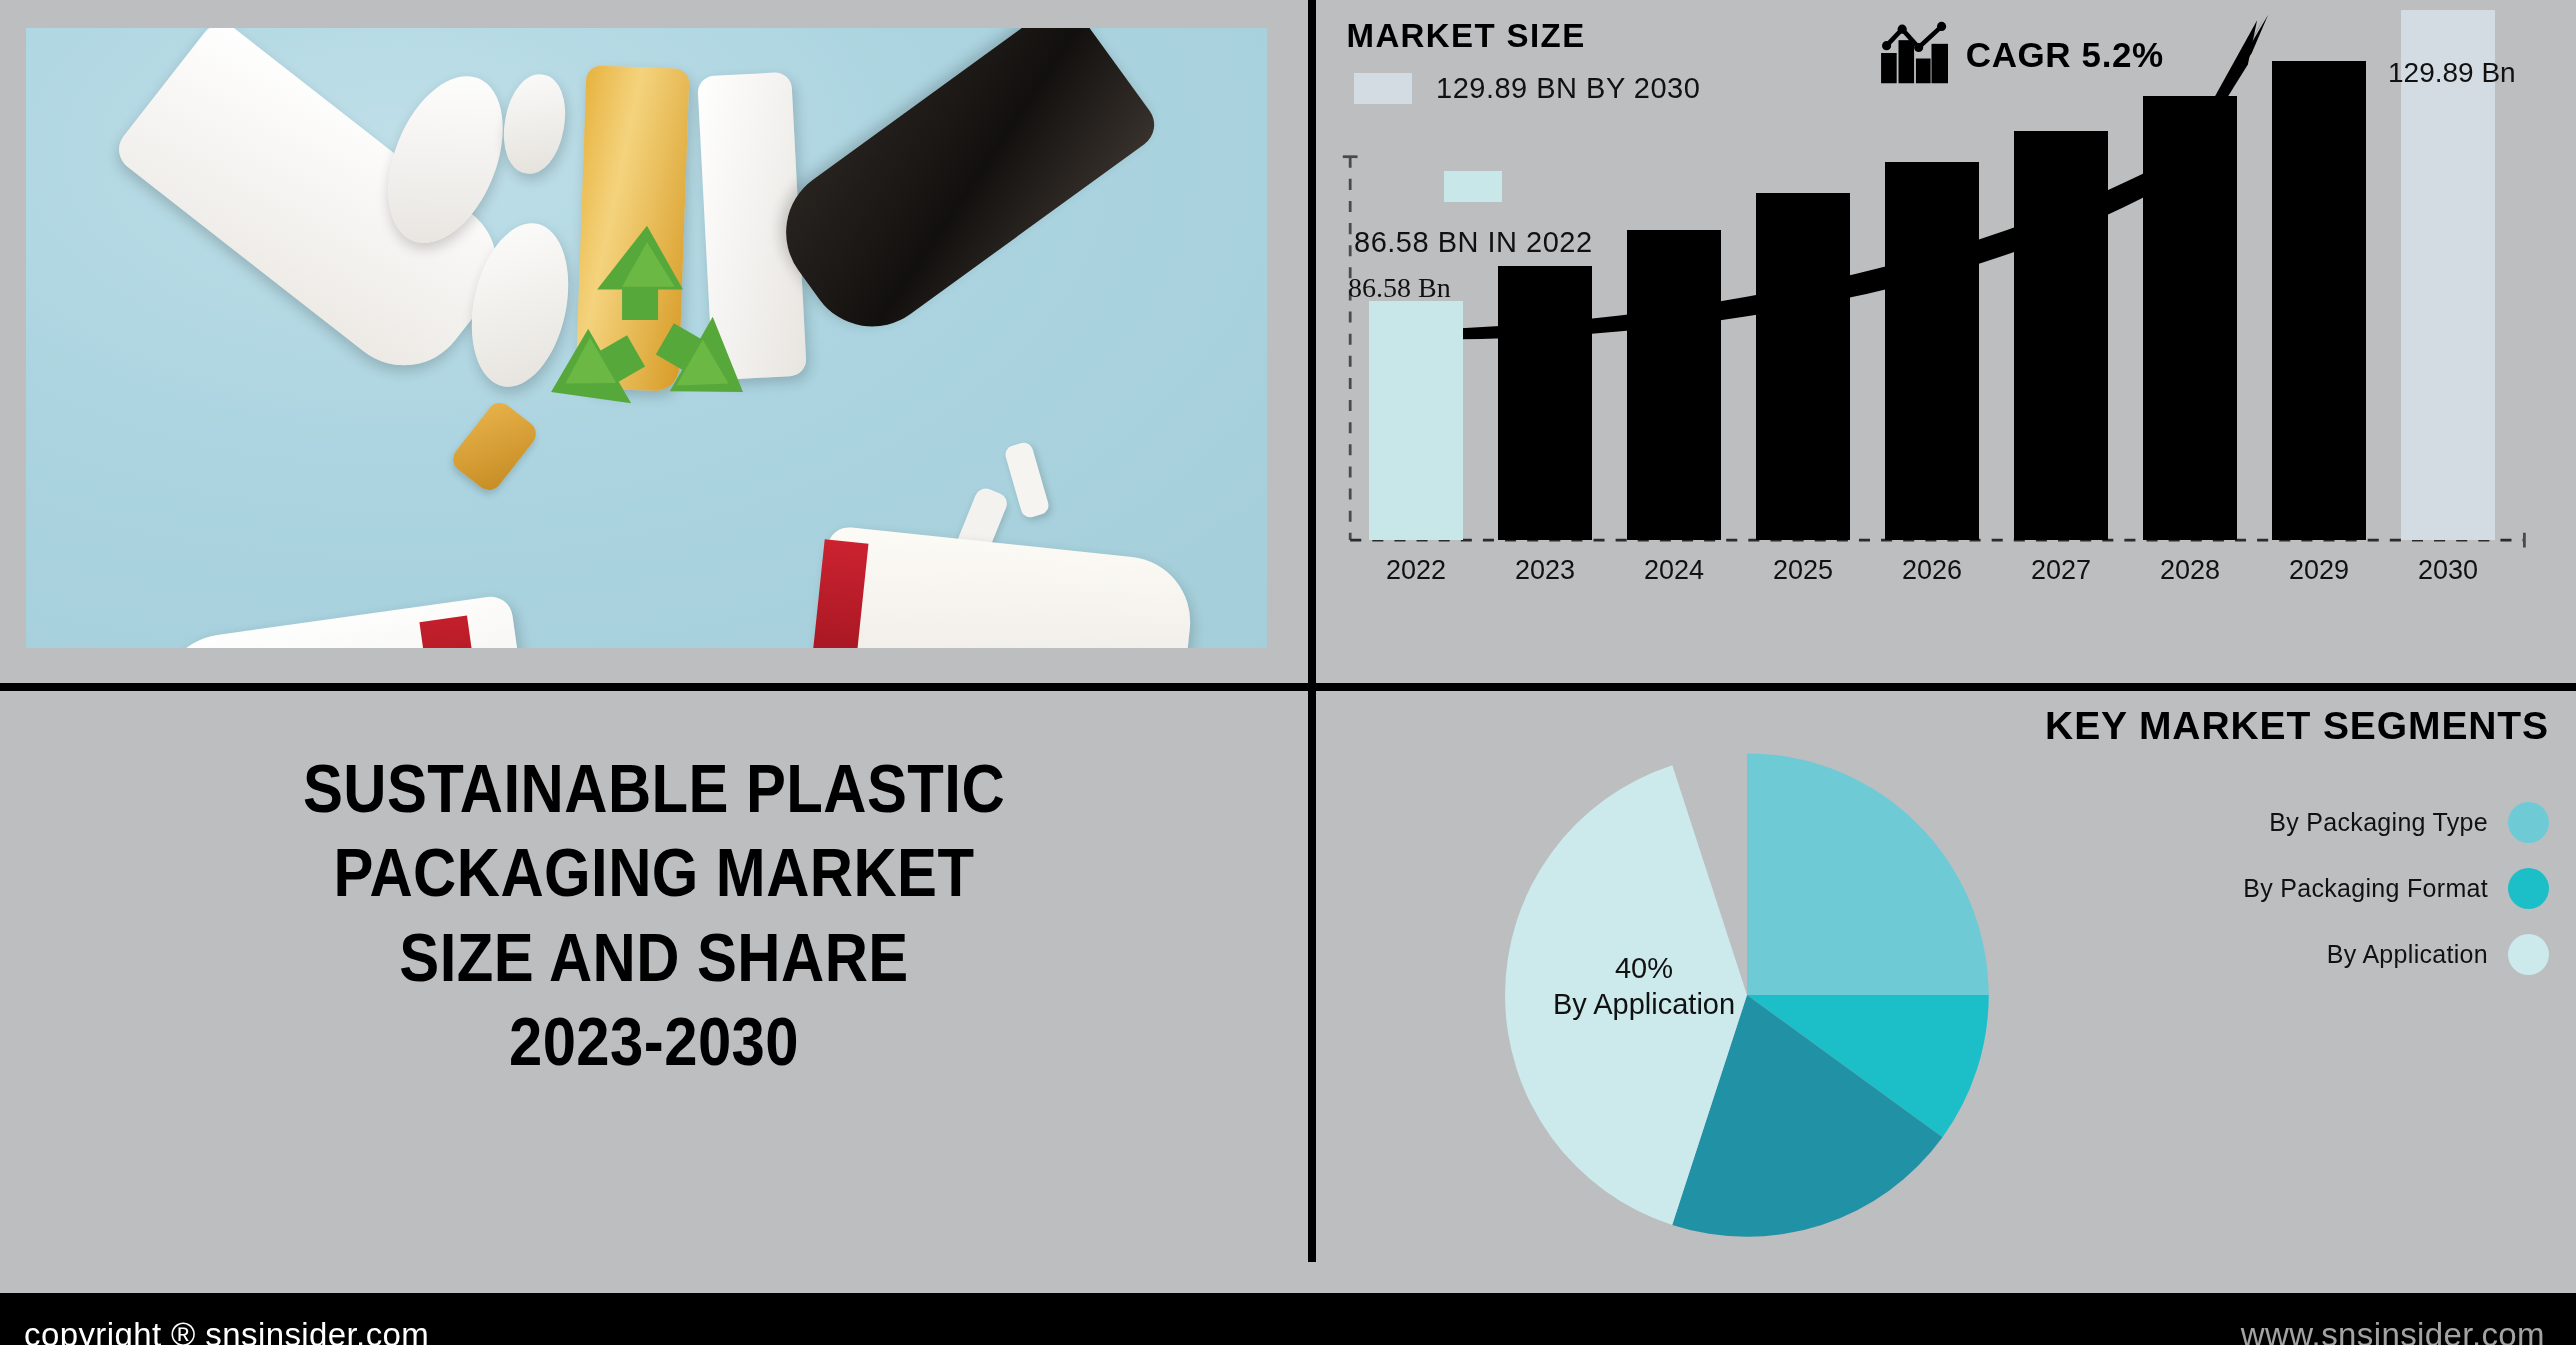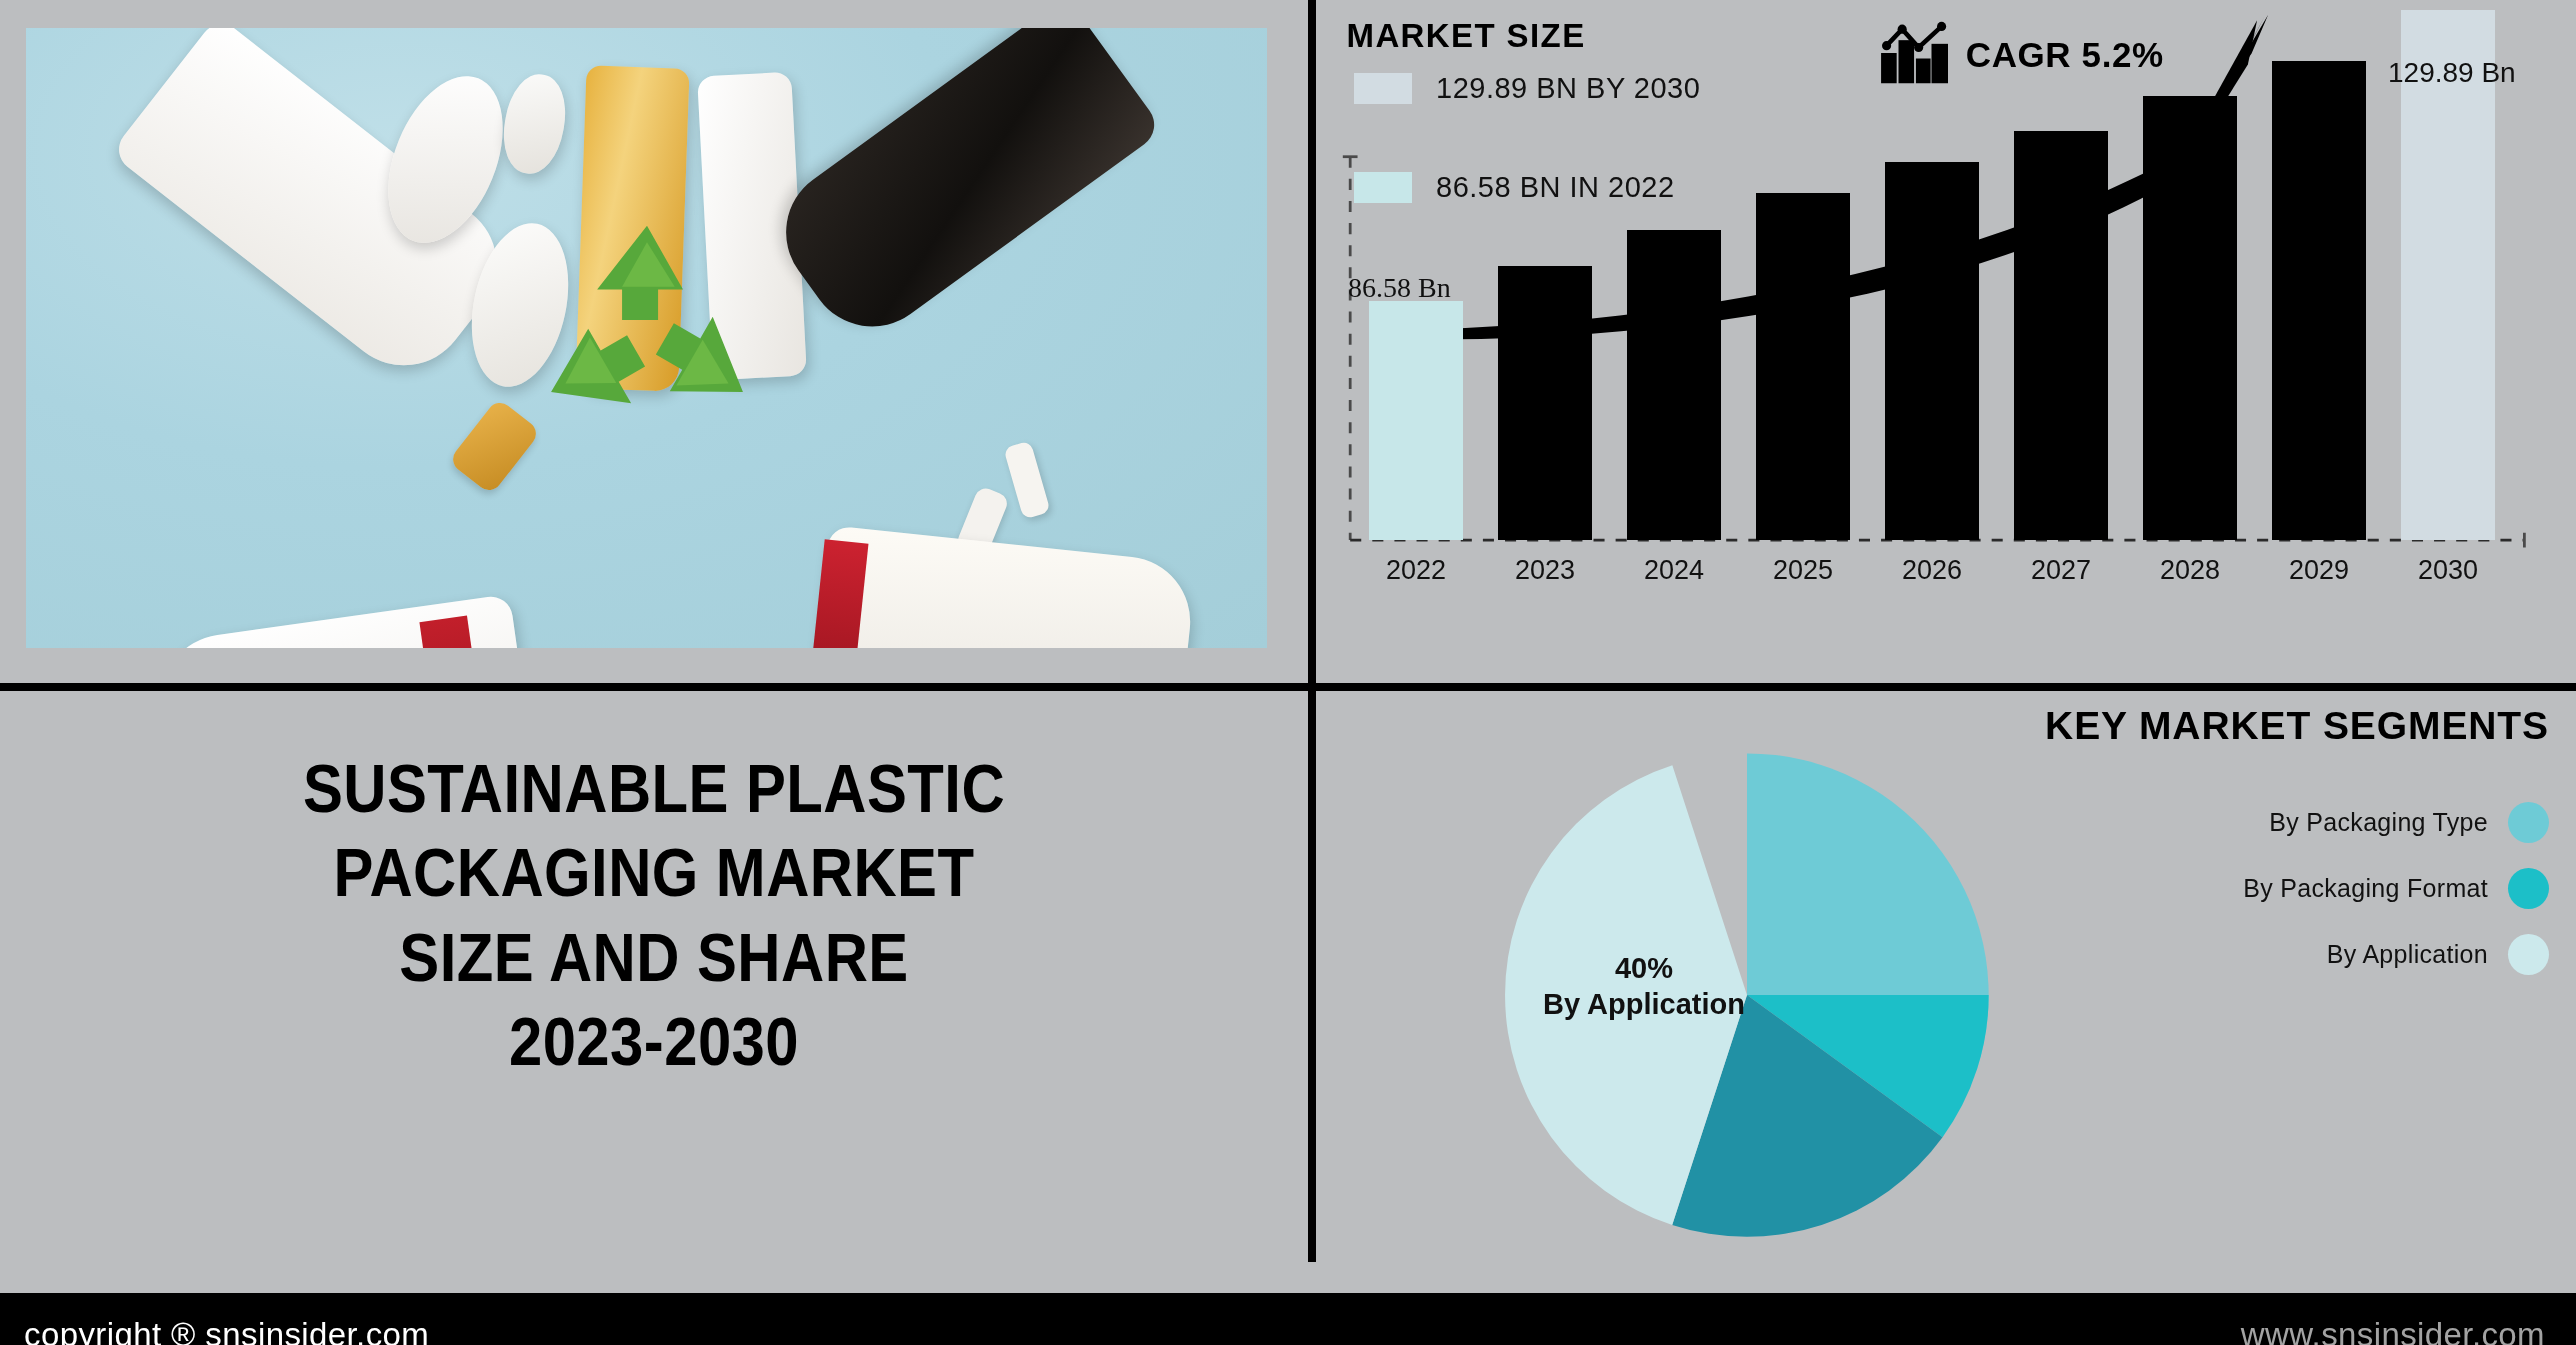--- a/index.html
+++ b/index.html
@@ -82,21 +82,21 @@
     font-family:"Liberation Sans", sans-serif;
   }
   .seg-list { position:absolute; right:22px; top:98px; width:516px; }
   .seg-item { display:flex; align-items:center; justify-content:flex-end; gap:20px; height:66px; }
   .seg-label { font-size:25px; color:#111; letter-spacing:0.3px; white-space:nowrap; }
   .seg-dot { width:41px; height:41px; border-radius:50%; flex:0 0 auto; }
 
   .pie-wrap { position:absolute; left:181px; top:55px; width:498px; height:498px; }
   .pie-label {
     position:absolute; left:31px; top:205px; width:230px;
-    text-align:center; font-size:29px; color:#111; line-height:1.24;font-weight:bold;
+    text-align:center; font-size:29px; color:#111; line-height:1.24;
   }
 
   
   .footer { position:absolute; left:0; top:1293px; width:2576px; height:83px; background:#000; }
   .footer-left { position:absolute; left:24px; top:50%; transform:translateY(-50%); color:#fff; font-size:33px; letter-spacing:0.4px; }
   .footer-right { position:absolute; right:31px; top:50%; transform:translateY(-50%); color:#a3a3a3; font-size:33px; letter-spacing:0.4px; }
 </style>
 </head>
 <body>
 
@@ -146,21 +146,21 @@
 
   <div class="market-panel">
 
     <div class="ms-title">MARKET SIZE</div>
 
     <div class="legend-row" style="left:37px;top:72px;">
       <span class="legend-sw" style="background:#d2dce2;"></span>
       <span class="legend-lb">129.89 BN BY 2030</span>
     </div>
 
-    <div class="legend-row" style="left:37px;top:171px;">
+    <div class="legend-row" style="left:37px;top:171px;flex-direction:column;">
       <span class="legend-sw" style="background:#c7e7e9;"></span>
       <span class="legend-lb">86.58 BN IN 2022</span>
     </div>
 
     <div class="cagr-wrap">
       <span>
         <svg width="72" height="66" viewBox="0 0 78 72" aria-hidden="true">
           <rect x="2" y="36" width="17" height="33" fill="#000"></rect>
           <rect x="21" y="22" width="17" height="47" fill="#000"></rect>
           <rect x="40" y="42" width="16" height="27" fill="#000"></rect>

